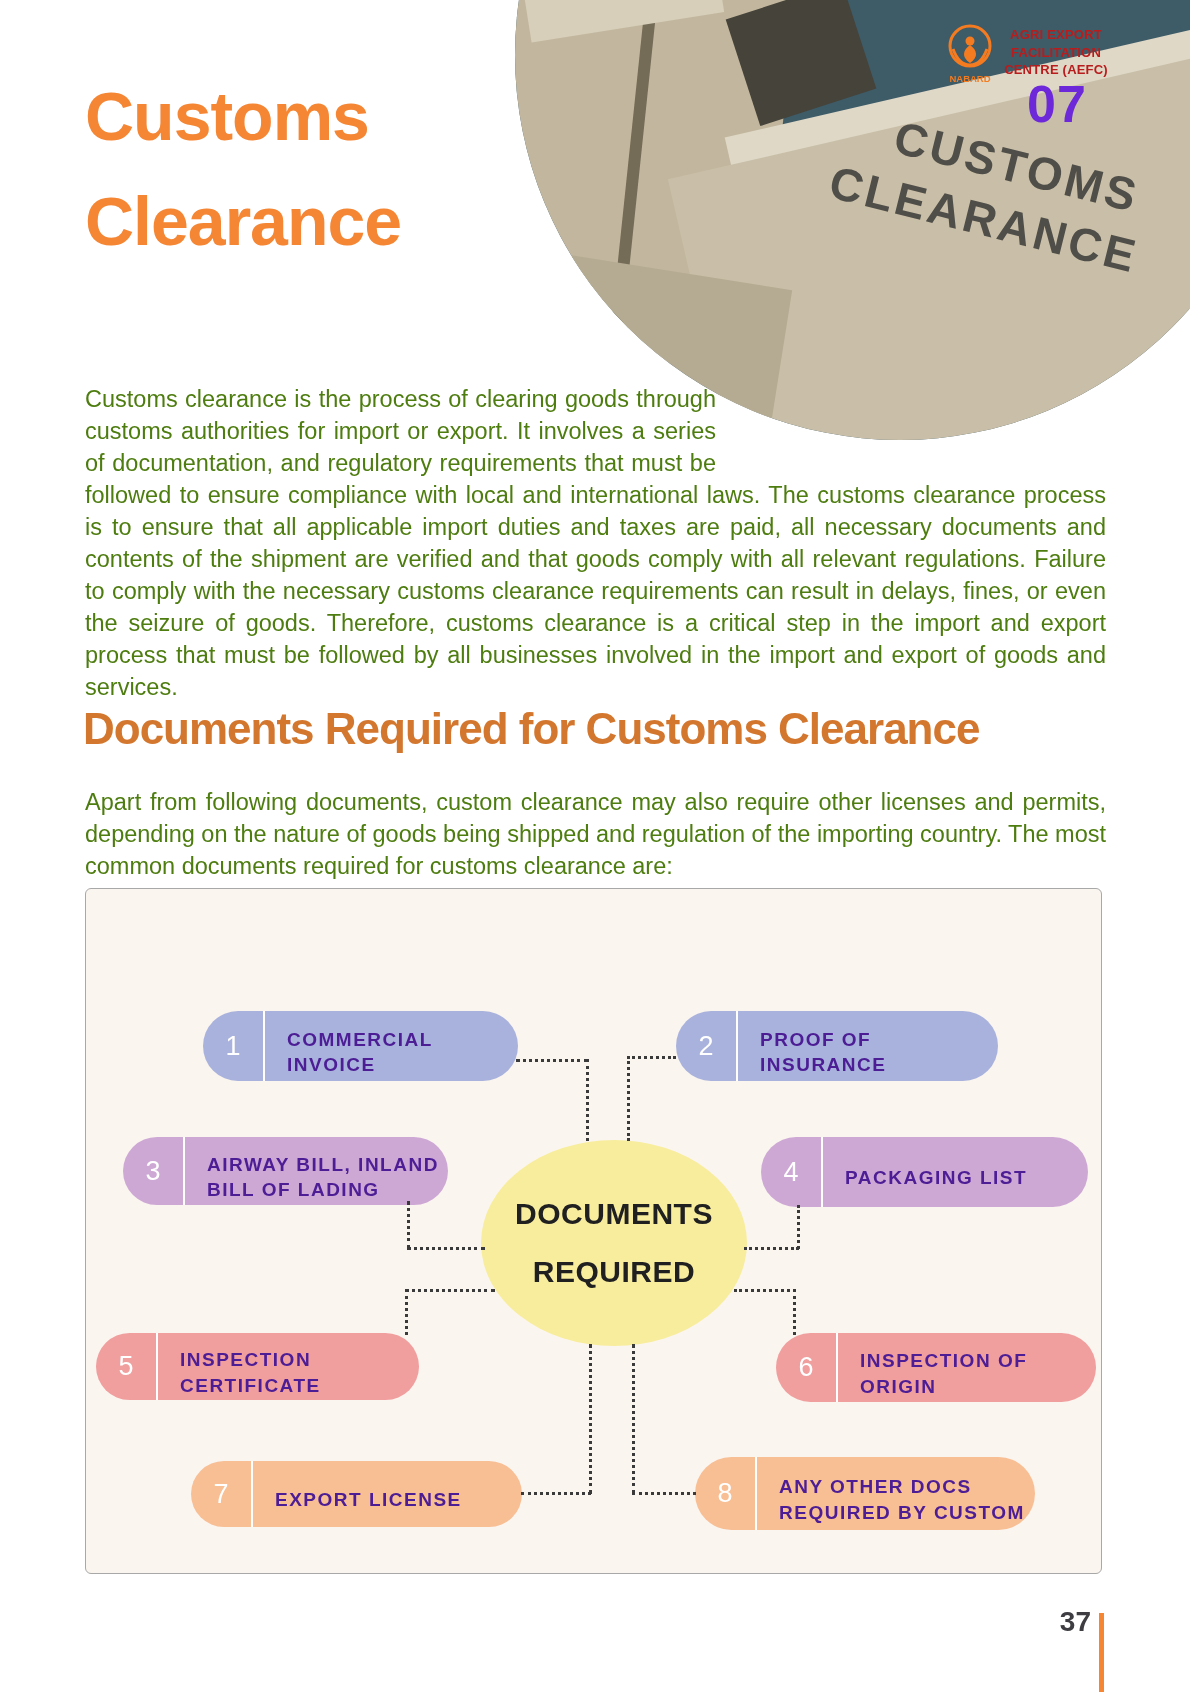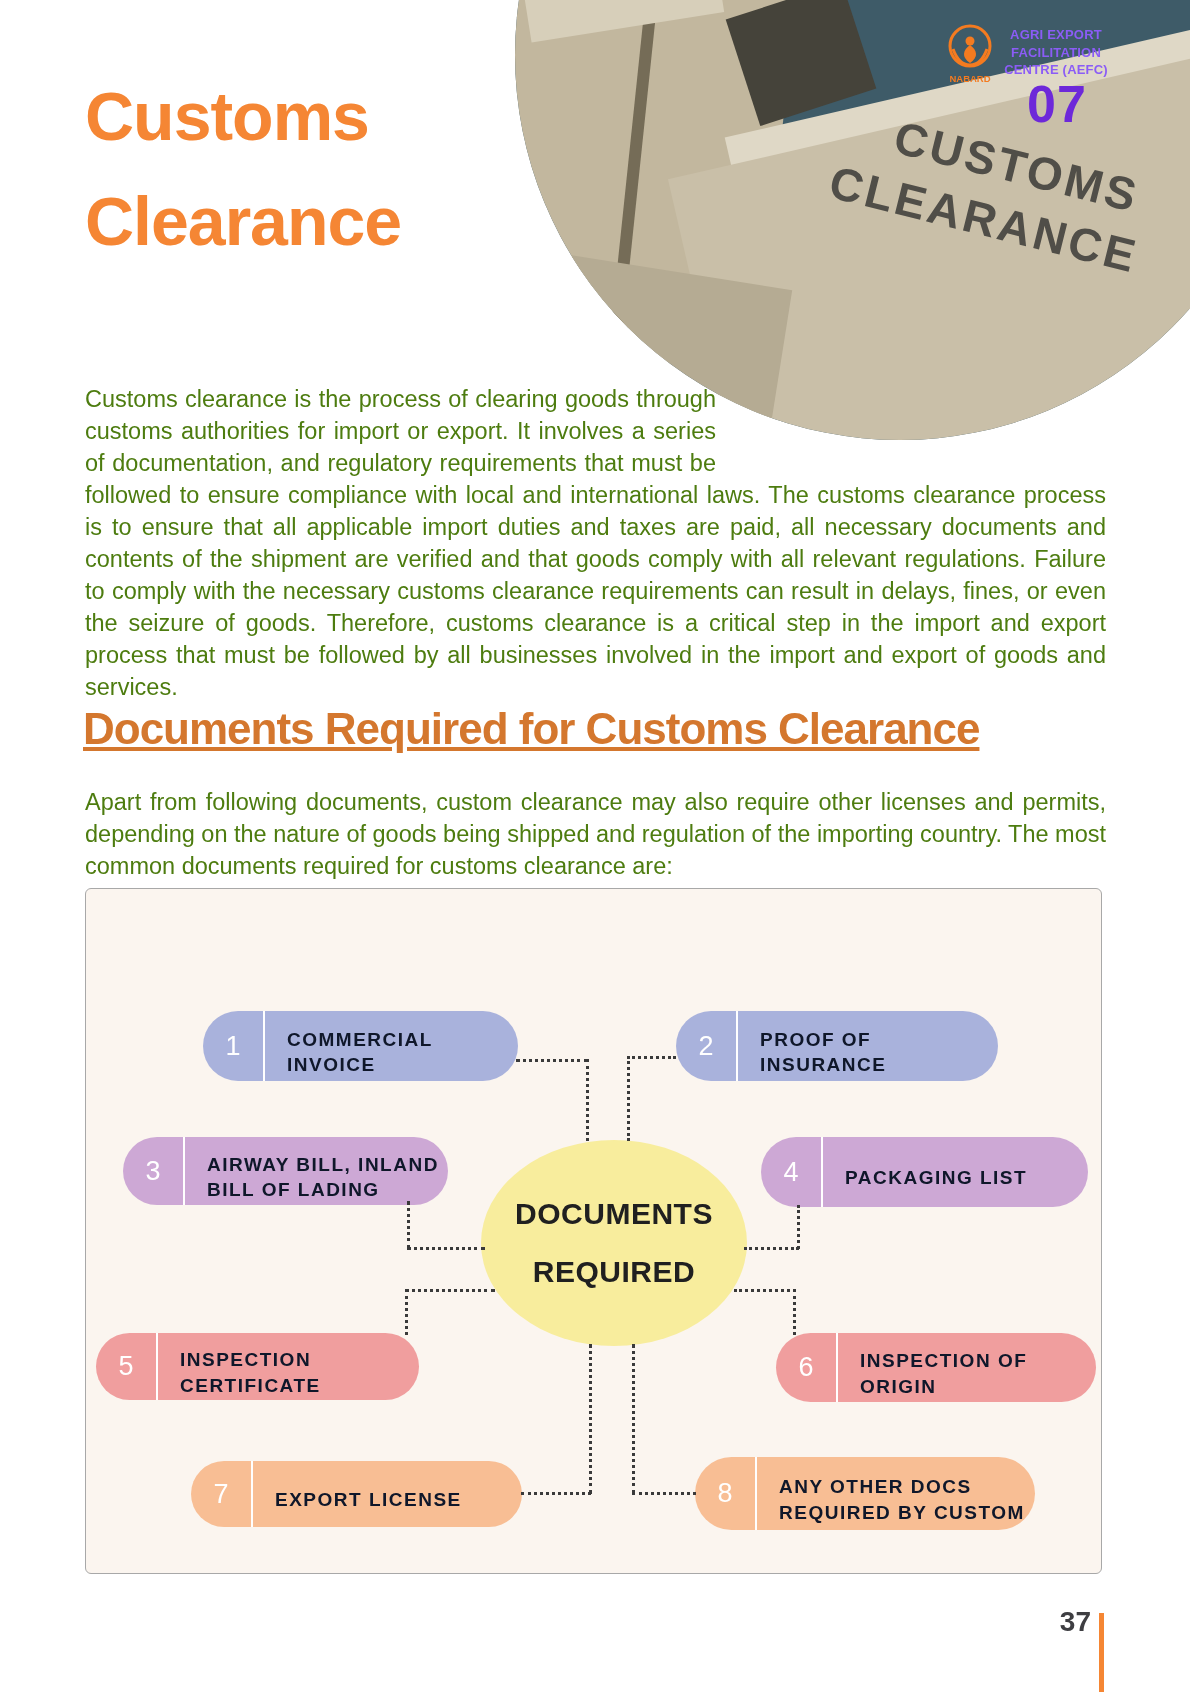--- a/index.html
+++ b/index.html
@@ -18,43 +18,43 @@
   .bigbox{left:192px;top:432px;width:640px;height:420px;background:#C9BFA8;transform:rotate(-13deg);}
   .floor-box{left:-6px;top:598px;width:270px;height:190px;background:#B5AB93;transform:rotate(9deg);}
   .stamp{left:318px;top:462px;transform:rotate(14deg);color:#504E48;font-weight:700;
          font-size:46px;letter-spacing:3px;line-height:1.28;}
   .stamp .s1{display:block;margin-left:52px;}
   .stamp .s2{display:block;}
 
   
   .brand-logo{position:absolute;left:944px;top:20px;}
   .org-lines{position:absolute;left:996px;top:26px;width:120px;text-align:center;
-    color:#8b5cf6;font-weight:700;font-size:13px;line-height:1.35;letter-spacing:.2px;}
+    color:#b91c1c;font-weight:700;font-size:13px;line-height:1.35;letter-spacing:.2px;}
   .page-badge{position:absolute;left:1016px;top:74px;width:82px;text-align:center;
     color:#6d28d9;font-weight:700;font-size:52px;letter-spacing:1px;}
 
   
   .doc-title{position:absolute;left:85px;top:64px;color:#F58634;font-weight:700;
     font-size:68px;line-height:1.55;letter-spacing:-1px;}
   .para{position:absolute;color:#4d7c0f;font-size:23.5px;line-height:32px;text-align:justify;}
   .para1{left:85px;top:383px;width:1021px;}
   .wrap-spacer{float:right;width:390px;height:96px;}
   .para2{left:85px;top:786px;width:1021px;}
   .h2{position:absolute;left:83px;top:704px;color:#D4772E;font-weight:700;
-    font-size:44px;letter-spacing:-1px;text-decoration:underline;}
+    font-size:44px;letter-spacing:-1px;}
 
   
   .diagram{position:absolute;left:85px;top:888px;width:1015px;height:684px;
     background:#FBF5EF;border:1.5px solid #A8A8A8;border-radius:6px;}
   .pill{position:absolute;display:flex;align-items:stretch;border-radius:40px;overflow:hidden;}
   .pill-num{width:60px;min-width:60px;display:flex;align-items:center;justify-content:center;
     color:#fff;font-size:27px;font-weight:400;border-right:2.5px solid #fff;}
   .pill-label{flex:1;display:flex;align-items:center;padding:12px 8px 0 22px;
     font-weight:700;font-size:19px;letter-spacing:1.5px;line-height:1.32;
-    color:#0f172a;white-space:pre-line;}
+    color:#4c1d95;white-space:pre-line;}
   .p1{left:117px;top:122px;width:315px;height:70px;}
   .p2{left:590px;top:122px;width:322px;height:70px;}
   .p3{left:37px;top:248px;width:325px;height:68px;}
   .p4{left:675px;top:248px;width:327px;height:70px;}
   .p5{left:10px;top:444px;width:323px;height:67px;}
   .p6{left:690px;top:444px;width:320px;height:69px;}
   .p7{left:105px;top:572px;width:331px;height:66px;}
   .p8{left:609px;top:568px;width:340px;height:73px;}
   .center-ellipse{position:absolute;left:395px;top:251px;width:266px;height:206px;
     background:#F8ED9D;border-radius:50%;display:flex;flex-direction:column;

